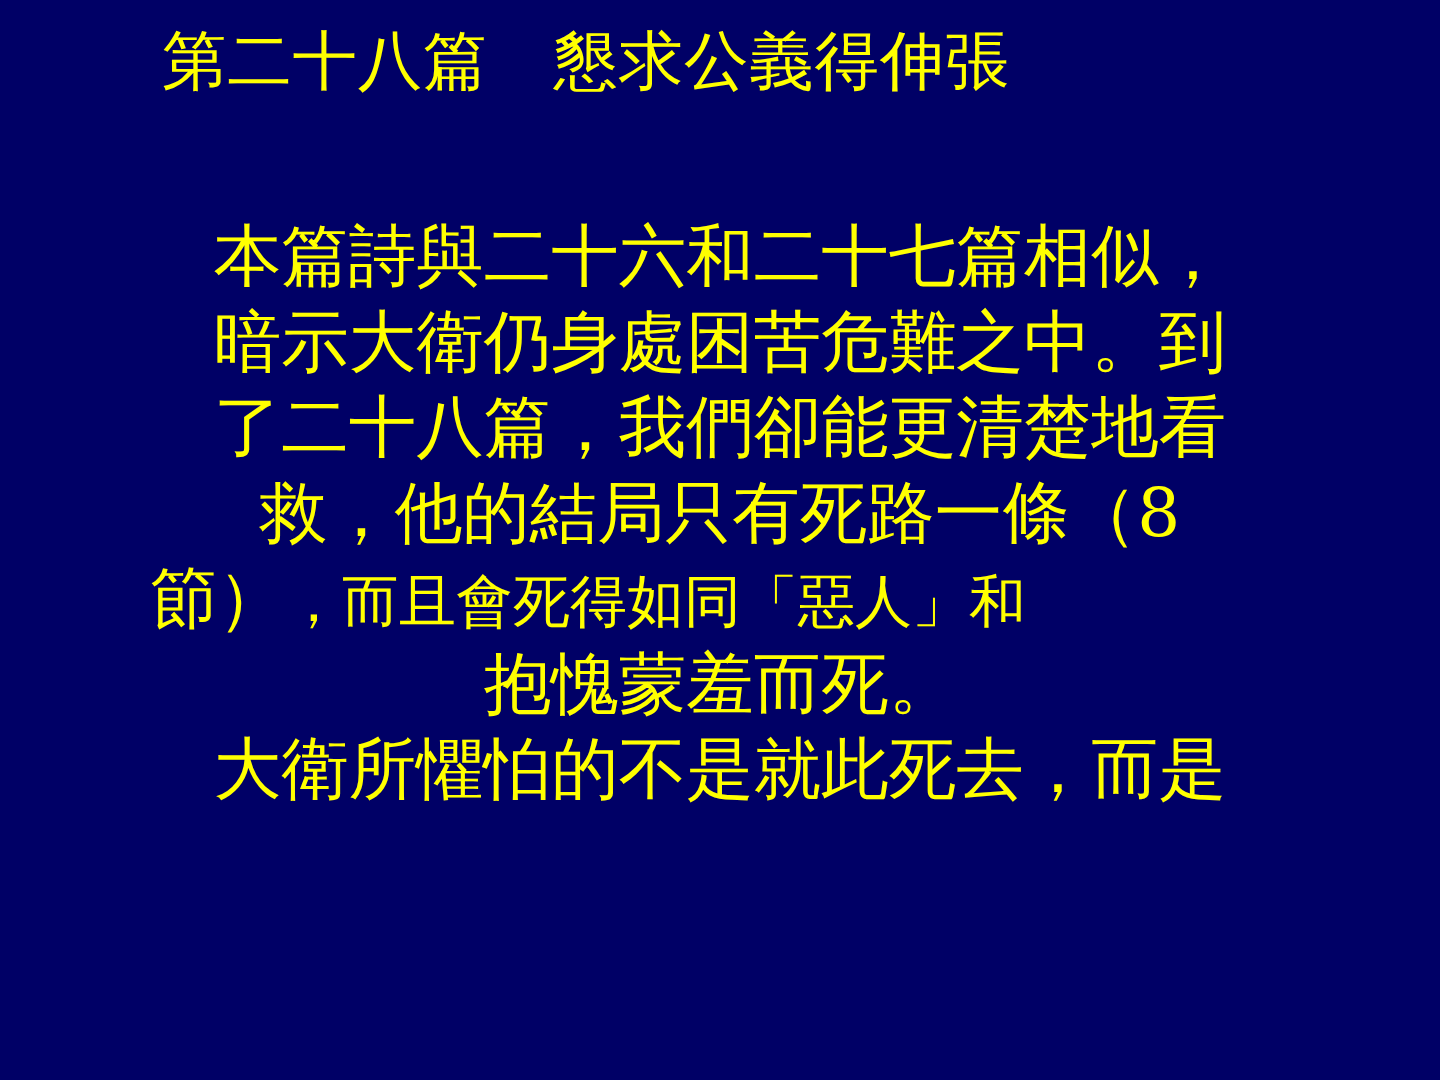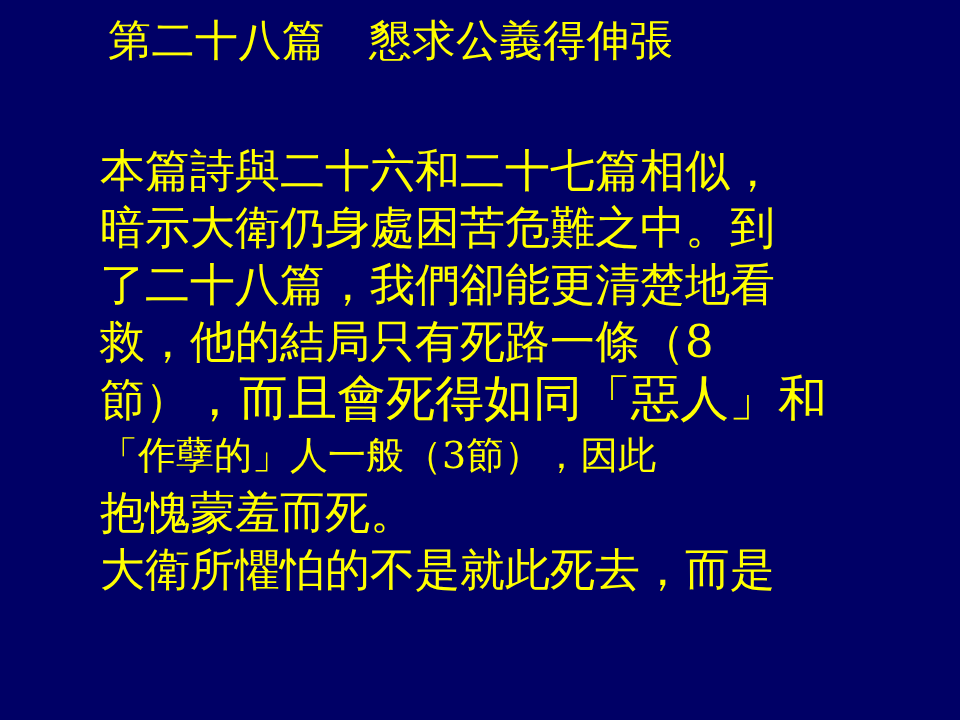--- a/index.html
+++ b/index.html
@@ -20,25 +20,25 @@
     width: 960px;
     height: 720px;
     background: #000066;
     box-sizing: border-box;
   }
 
   
   .title-block {
     position: absolute;
     left: 108px;
-    top: 19px;
+    top: 10px;
     width: 800px;
     height: 62px;
     display: flex;
-    align-items: flex-start;
+    align-items: center;
     white-space: pre;
   }
   .title-text {
     color: #FFFF00;
     font-family: "DejaVu Serif", "Liberation Serif", serif;
     font-size: 43px;
     line-height: 1.0;
     letter-spacing: 0.5px;
     font-weight: 400;
     white-space: pre;
@@ -56,38 +56,39 @@
     font-family: "DejaVu Serif", "Liberation Serif", serif;
     font-weight: 400;
     height: 57px;
     line-height: 57px;
     white-space: pre;
     display: block;
   }
   .sz-lg {
     font-size: 45px;
     letter-spacing: 0px;
+    text-align: center;
   }
   .sz-sm {
     font-size: 38px;
     letter-spacing: 0px;
   }
   
   .mixed {
     display: flex;
     align-items: baseline;
     height: 57px;
   }
   .mixed .seg-lg {
     font-size: 45px;
     line-height: 57px;
     white-space: pre;
   }
   .mixed .seg-sm {
-    font-size: 49px;
+    font-size: 38px;
     line-height: 57px;
     white-space: pre;
   }
 </style>
 </head>
 <body>
 
 <div class="slide">
 
   <div class="title-block">
@@ -103,21 +104,20 @@
     <span class="body-line sz-lg">了二十八篇，我們卻能更清楚地看</span>
 
 
     <span class="body-line sz-lg">救，他的結局只有死路一條（8</span>
 
     <div class="body-line mixed">
       <span class="seg-lg">節）</span>
       <span class="seg-sm">，而且會死得如同「惡人」和</span>
     </div>
 
-    <span class="body-line sz-sm">「作孽的」人一般（3節），因此</span>
 
     <span class="body-line sz-lg">抱愧蒙羞而死。</span>
 
     <span class="body-line sz-lg">大衛所懼怕的不是就此死去，而是</span>
 
   </div>
 
 </div>
 
 </body></html>

